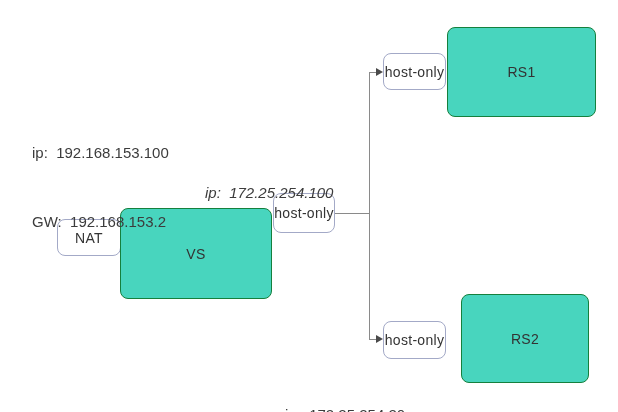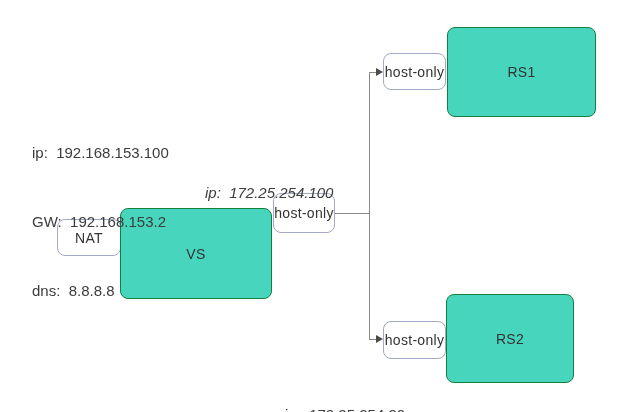--- a/index.html
+++ b/index.html
@@ -60,21 +60,20 @@
   }
 </style>
 </head>
 <body>
 
 <div id="canvas">
 
   <div class="ann" style="left:8px; top:95px;margin-left:24px;">
     <div>ip:  192.168.153.100</div>
     <div>GW:  192.168.153.2</div>
-    <div>dns:  8.8.8.8</div>
   </div>
 
   <div class="ann" style="left:205px; top:135px;font-style:italic;">
     <div>ip:  172.25.254.100</div>
   </div>
 
 
   <div class="ann" style="left:285px; top:357px;">
     <div>ip:  172.25.254.20</div>
     
@@ -104,17 +103,17 @@
   </div>
 
   <div class="node teal" style="left:447px; top:27px; width:149px; height:90px;">
     <span>RS1</span>
   </div>
 
   <div class="node white" style="left:383px; top:321px; width:63px; height:38px;">
     <span>host-only</span>
   </div>
 
-  <div class="node teal" style="left:446px; top:294px; width:128px; height:89px;">
+  <div class="node teal" style="left:461px; top:294px; width:128px; height:89px;">
     <span>RS2</span>
   </div>
 
 </div>
 
 </body></html>

